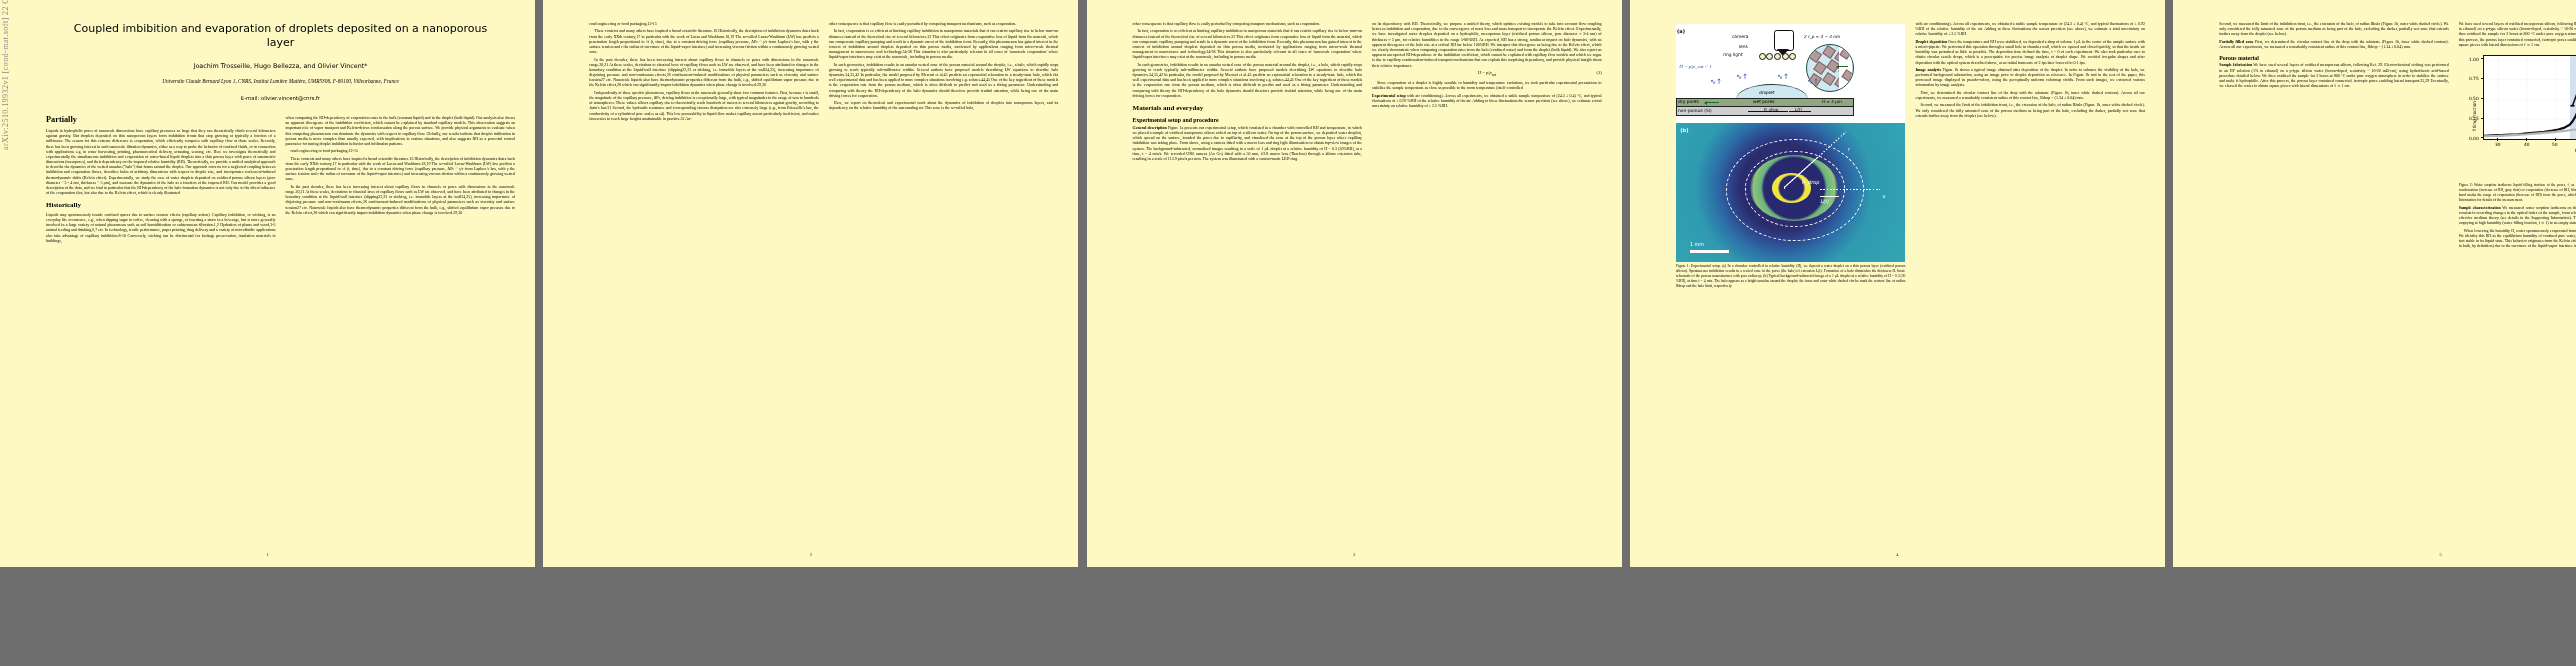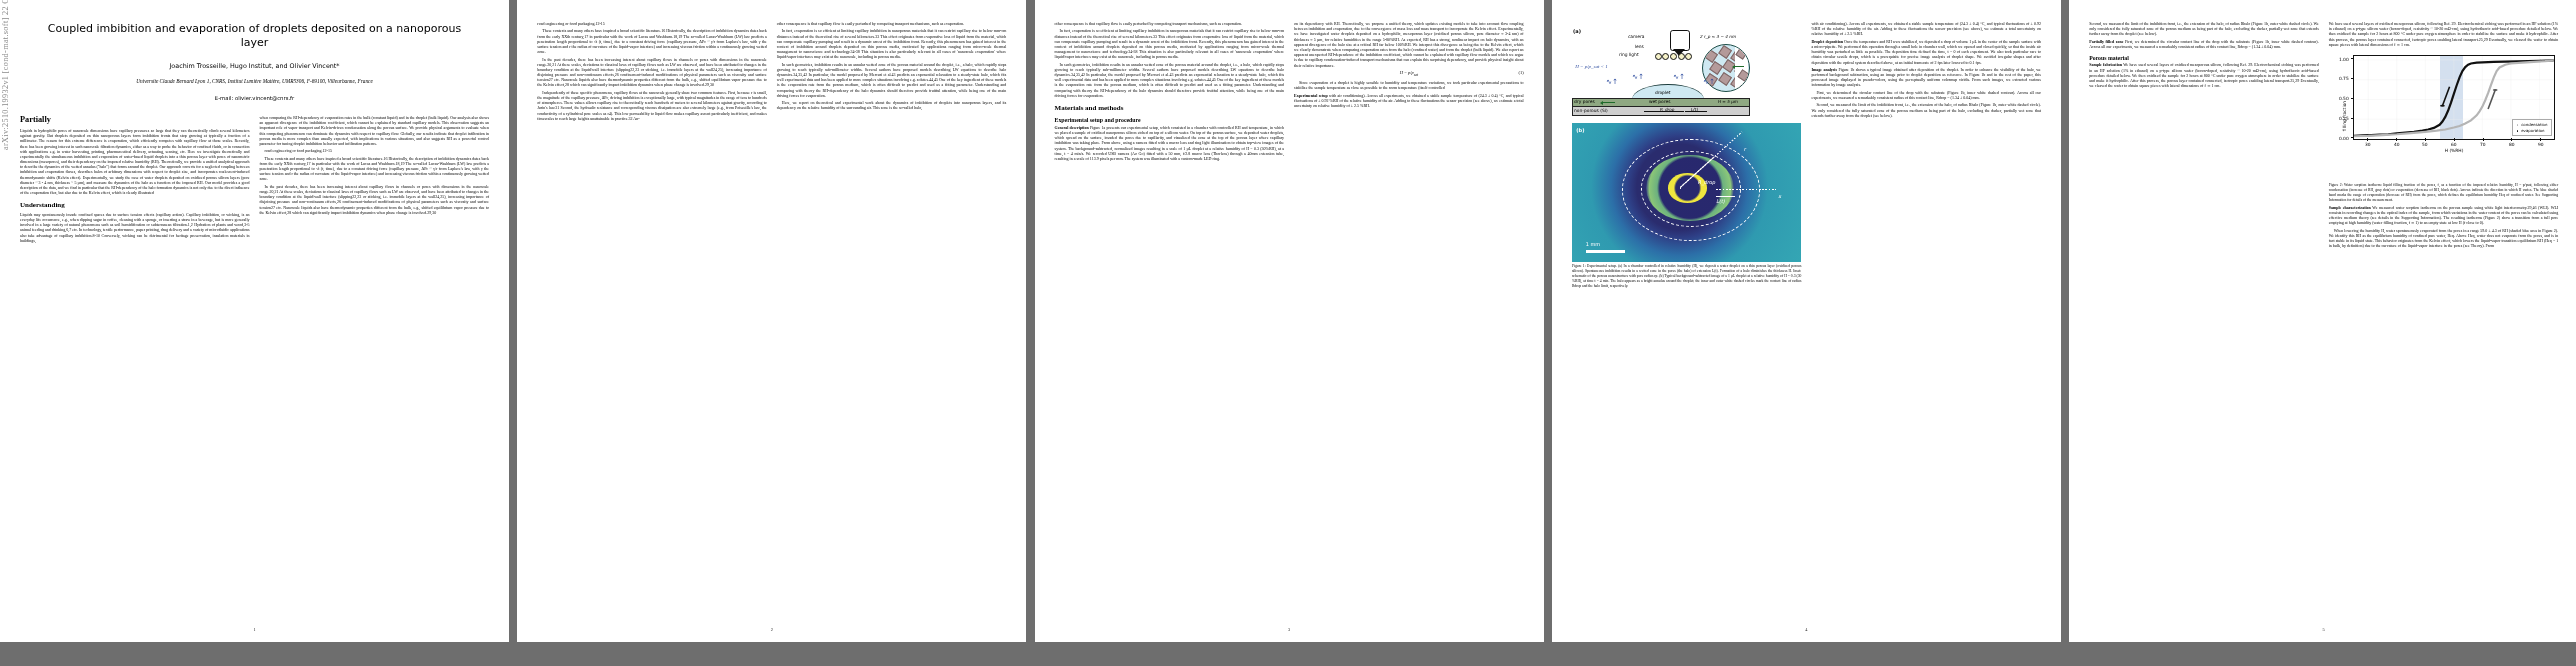--- a/index.html
+++ b/index.html
@@ -1,18 +1,18 @@
 <!DOCTYPE html>
 <html style="font-size:9px"><head>
 <meta charset="utf-8">
 <style>
   html,body{margin:0;padding:0;background:#6e6e6e;}
   body{font-family:"Liberation Serif",serif;}
   .spread{width:2576px;height:667px;background:#6e6e6e;display:flex;gap:0;position:relative;}
-  .page{background:#ffffff;width:509px;height:642px;position:relative;flex:0 0 509px;overflow:hidden;}
+  .page{background:#fef9c3;width:509px;height:567px;position:relative;flex:0 0 509px;overflow:hidden;padding-left:26px;}
   .page + .page{margin-left:8.3px;}
 
   .arxiv-stamp{
     position:absolute;left:1.1px;top:150px;width:311px;
     transform:rotate(-90deg);transform-origin:0 0;
     font-family:"Liberation Serif",serif;font-size:8.3px;color:#8a8a8a;
     letter-spacing:0.3px;white-space:nowrap;
   }
 
   .ptitle{font-family:"DejaVu Sans",sans-serif;font-size:11px;line-height:1.28;text-align:center;
@@ -87,29 +87,29 @@
 </style>
 </head>
 <body>
 
 <div class="spread">
 
   <div class="page">
     <div class="arxiv-stamp">arXiv:2510.19932v1  [cond-mat.soft]  22 Oct 2025</div>
 
     <div class="ptitle">Coupled imbibition and evaporation of droplets deposited on a nanoporous layer</div>
-    <div class="pauthors">Joachim Trosseille, Hugo Institut, and Olivier Vincent*</div>
+    <div class="pauthors">Joachim Trosseille, Hugo Bellezza, and Olivier Vincent*</div>
     <div class="paffil">Universite Claude Bernard Lyon 1, CNRS, Institut Lumière Matière, UMR5306, F-69100, Villeurbanne, France</div>
     <div class="pemail">E-mail: olivier.vincent@cnrs.fr</div>
 
     <div class="cols p1cols">
       <div class="col">
         <div class="h1">Partially</div>
         <p class="body noind">Liquids in hydrophilic pores of nanoscale dimensions have capillary pressures so large that they can theoretically climb several kilometers against gravity. But droplets deposited on thin nanoporous layers form imbibition fronts that stop growing at typically a fraction of a millimeter. The reason for this extreme difference is evaporation, which efficiently competes with capillary flow at those scales. Recently, there has been growing interest in such nanoscale filtration dynamics, either as a way to probe the behavior of confined fluids, or in connection with applications e.g. in water harvesting, printing, pharmaceutical delivery, actuating, sensing, etc. Here we investigate theoretically and experimentally the simultaneous imbibition and evaporation of water-based liquid droplets into a thin porous layer with pores of nanometric dimensions (mesopores), and their dependency on the imposed relative humidity (RH). Theoretically, we provide a unified analytical approach to describe the dynamics of the wetted annulus ("halo") that forms around the droplet. Our approach corrects for a neglected coupling between imbibition and evaporation fluxes, describes halos of arbitrary dimensions with respect to droplet size, and incorporates coalescent-induced thermodynamic shifts (Kelvin effect). Experimentally, we study the case of water droplets deposited on oxidized porous silicon layers (pore diameter ~ 3 - 4 nm, thickness ~ 5 µm), and measure the dynamics of the halo as a function of the imposed RH. Our model provides a good description of the data, and we find in particular that the RH-dependency of the halo formation dynamics is not only due to the direct influence of the evaporation flux, but also due to the Kelvin effect, which is clearly illustrated</p>
-        <div class="secA">Understanding</div>
+        <div class="secA">Historically</div>
         <p class="body noind">Liquids may spontaneously invade confined spaces due to surface tension effects (capillary action). Capillary imbibition, or wicking, is an everyday life occurrence, e.g., when dipping sugar in coffee, cleaning with a sponge, or inserting a straw in a beverage, but is more generally involved in a large variety of natural phenomena such as soil humidification or subterranean filtration.1,2 Hydration of plants and wood,3-5 animal feeding and drinking,6,7 etc. In technology, textile performance, paper printing, drug delivery and a variety of microfluidic applications also take advantage of capillary imbibition.8-10 Conversely, wicking can be detrimental for heritage preservation, insulation materials in buildings,</p>
       </div>
       <div class="col">
         <p class="body noind">when comparing the RH-dependency of evaporation rates in the bulk (constant liquid) and in the droplet (bulk liquid). Our analysis also shows an apparent divergence of the imbibition coefficient, which cannot be explained by standard capillary models. This observation suggests an important role of vapor transport and Kelvin-driven condensation along the porous surface. We provide physical arguments to evaluate when this competing phenomenon can dominate the dynamics with respect to capillary flow. Globally, our results indicate that droplet infiltration in porous media is more complex than usually expected, with implications in various situations, and also suggests RH as a powerful control parameter for tuning droplet imbibition behavior and infiltration patterns.</p>
         <p class="body ind">road engineering or food packaging.12-15</p>
         <p class="body ind">These contexts and many others have inspired a broad scientific literature.16 Historically, the description of imbibition dynamics dates back from the early XXth century,17 in particular with the work of Lucas and Washburn.18,19 The so-called Lucas-Washburn (LW) law predicts a penetration length proportional to √t (t, time), due to a constant driving force (capillary pressure, ΔPc ~ γ/r from Laplace's law, with γ the surface tension and r the radius of curvature of the liquid-vapor interface) and increasing viscous friction within a continuously growing wetted zone.</p>
         <p class="body ind">In the past decades, there has been increasing interest about capillary flows in channels or pores with dimensions in the nanoscale range.20,21 At these scales, deviations to classical laws of capillary flows such as LW are observed, and have been attributed to changes in the boundary condition at the liquid/wall interface (slipping22,23 or sticking, i.e. immobile layers at the wall24,25), increasing importance of disjoining pressure and non-continuum effects,26 confinement-induced modifications of physical parameters such as viscosity and surface tension27 etc. Nanoscale liquids also have thermodynamic properties different from the bulk, e.g., shifted equilibrium vapor pressure due to the Kelvin effect,28 which can significantly impact imbibition dynamics when phase change is involved.29,30</p>
       </div>
     </div>
     <div class="pagenum">1</div>
@@ -132,21 +132,21 @@
     </div>
     <div class="pagenum">2</div>
   </div>
 
   <div class="page">
     <div class="cols" style="padding-top:21px">
       <div class="col">
         <p class="body noind">other consequence is that capillary flow is easily perturbed by competing transport mechanisms, such as evaporation.</p>
         <p class="body ind">In fact, evaporation is so efficient at limiting capillary imbibition in nanoporous materials that it can restrict capillary rise to below mm-cm distances instead of the theoretical rise of several kilometers.33 This effect originates from evaporative loss of liquid from the material, which can compensate capillary pumping and result in a dynamic arrest of the imbibition front. Recently, this phenomenon has gained interest in the context of imbibition around droplets deposited on thin porous media, motivated by applications ranging from micro-scale thermal management to nanoscience and technology.34-38 This situation is also particularly relevant in all cases of 'nanoscale evaporation' where liquid/vapor interfaces may exist at the nanoscale, including in porous media.</p>
         <p class="body ind">In such geometries, imbibition results in an annular wetted zone of the porous material around the droplet, i.e., a halo, which rapidly stops growing to reach typically sub-millimeter widths. Several authors have proposed models describing LW equations to describe halo dynamics.34,35,42 In particular, the model proposed by Mercuri et al.43 predicts an exponential relaxation to a steady-state halo, which fits well experimental data and has been applied to more complex situations involving e.g. solutes.44,45 One of the key ingredient of these models is the evaporation rate from the porous medium, which is often difficult to predict and used as a fitting parameter. Understanding and comparing with theory the RH-dependency of the halo dynamics should therefore provide fruitful attention, while being one of the main driving forces for evaporation.</p>
-        <div class="secA">Materials and methods</div>
+        <div class="secA">Materials and everyday</div>
         <div class="h2">Experimental setup and procedure</div>
         <p class="body noind">
           <span class="runin">General description</span>
           <span>Figure 1a presents our experimental setup, which consisted in a chamber with controlled RH and temperature, in which we placed a sample of oxidized nanoporous silicon etched on top of a silicon wafer. On top of the porous surface, we deposited water droplets, which spread on the surface, invaded the pores due to capillarity, and visualized the zone at the top of the porous layer where capillary imbibition was taking place. From above, using a camera fitted with a macro lens and ring light illumination to obtain top-view images of the system. The background-subtracted, normalized images resulting in a scale of 1 µL droplet at a relative humidity of H = 0.3 (30%RH), at a time, t = 4 min/s. We recorded USB camera (Ao Go) fitted with a 50 mm, f/2.8 macro lens (Thorlens) through a 40mm extension tube, resulting in a scale of 113.9 pixels per mm. The system was illuminated with a custom-made LED ring.</span>
         </p>
       </div>
       <div class="col">
         <p class="body noind">on its dependency with RH. Theoretically, we propose a unified theory, which updates existing models to take into account flow coupling between imbibition and evaporation, due to the convergence of mass loss and mass transport to incorporate the Kelvin effect. Experimentally, we have investigated water droplets deposited on a hydrophilic, mesoporous layer (oxidized porous silicon, pore diameter ≈ 3-4 nm) of thickness ≈ 5 µm, for relative humidities in the range 5-80%RH. As expected, RH has a strong, nonlinear impact on halo dynamics, with an apparent divergence of the halo size at a critical RH far below 100%RH. We interpret this divergence as being due to the Kelvin effect, which we clearly demonstrate when comparing evaporation rates from the halo (confined water) and from the droplet (bulk liquid). We also report an apparent unexpected RH-dependence of the imbibition coefficient, which cannot be explained with capillary flow models and which we argue is due to capillary condensation-induced transport mechanisms that can explain this surprising dependency, and provide physical insight about their relative importance.</p>
         <div class="eq">
           <span>H = p/p<sub>sat</sub></span>

